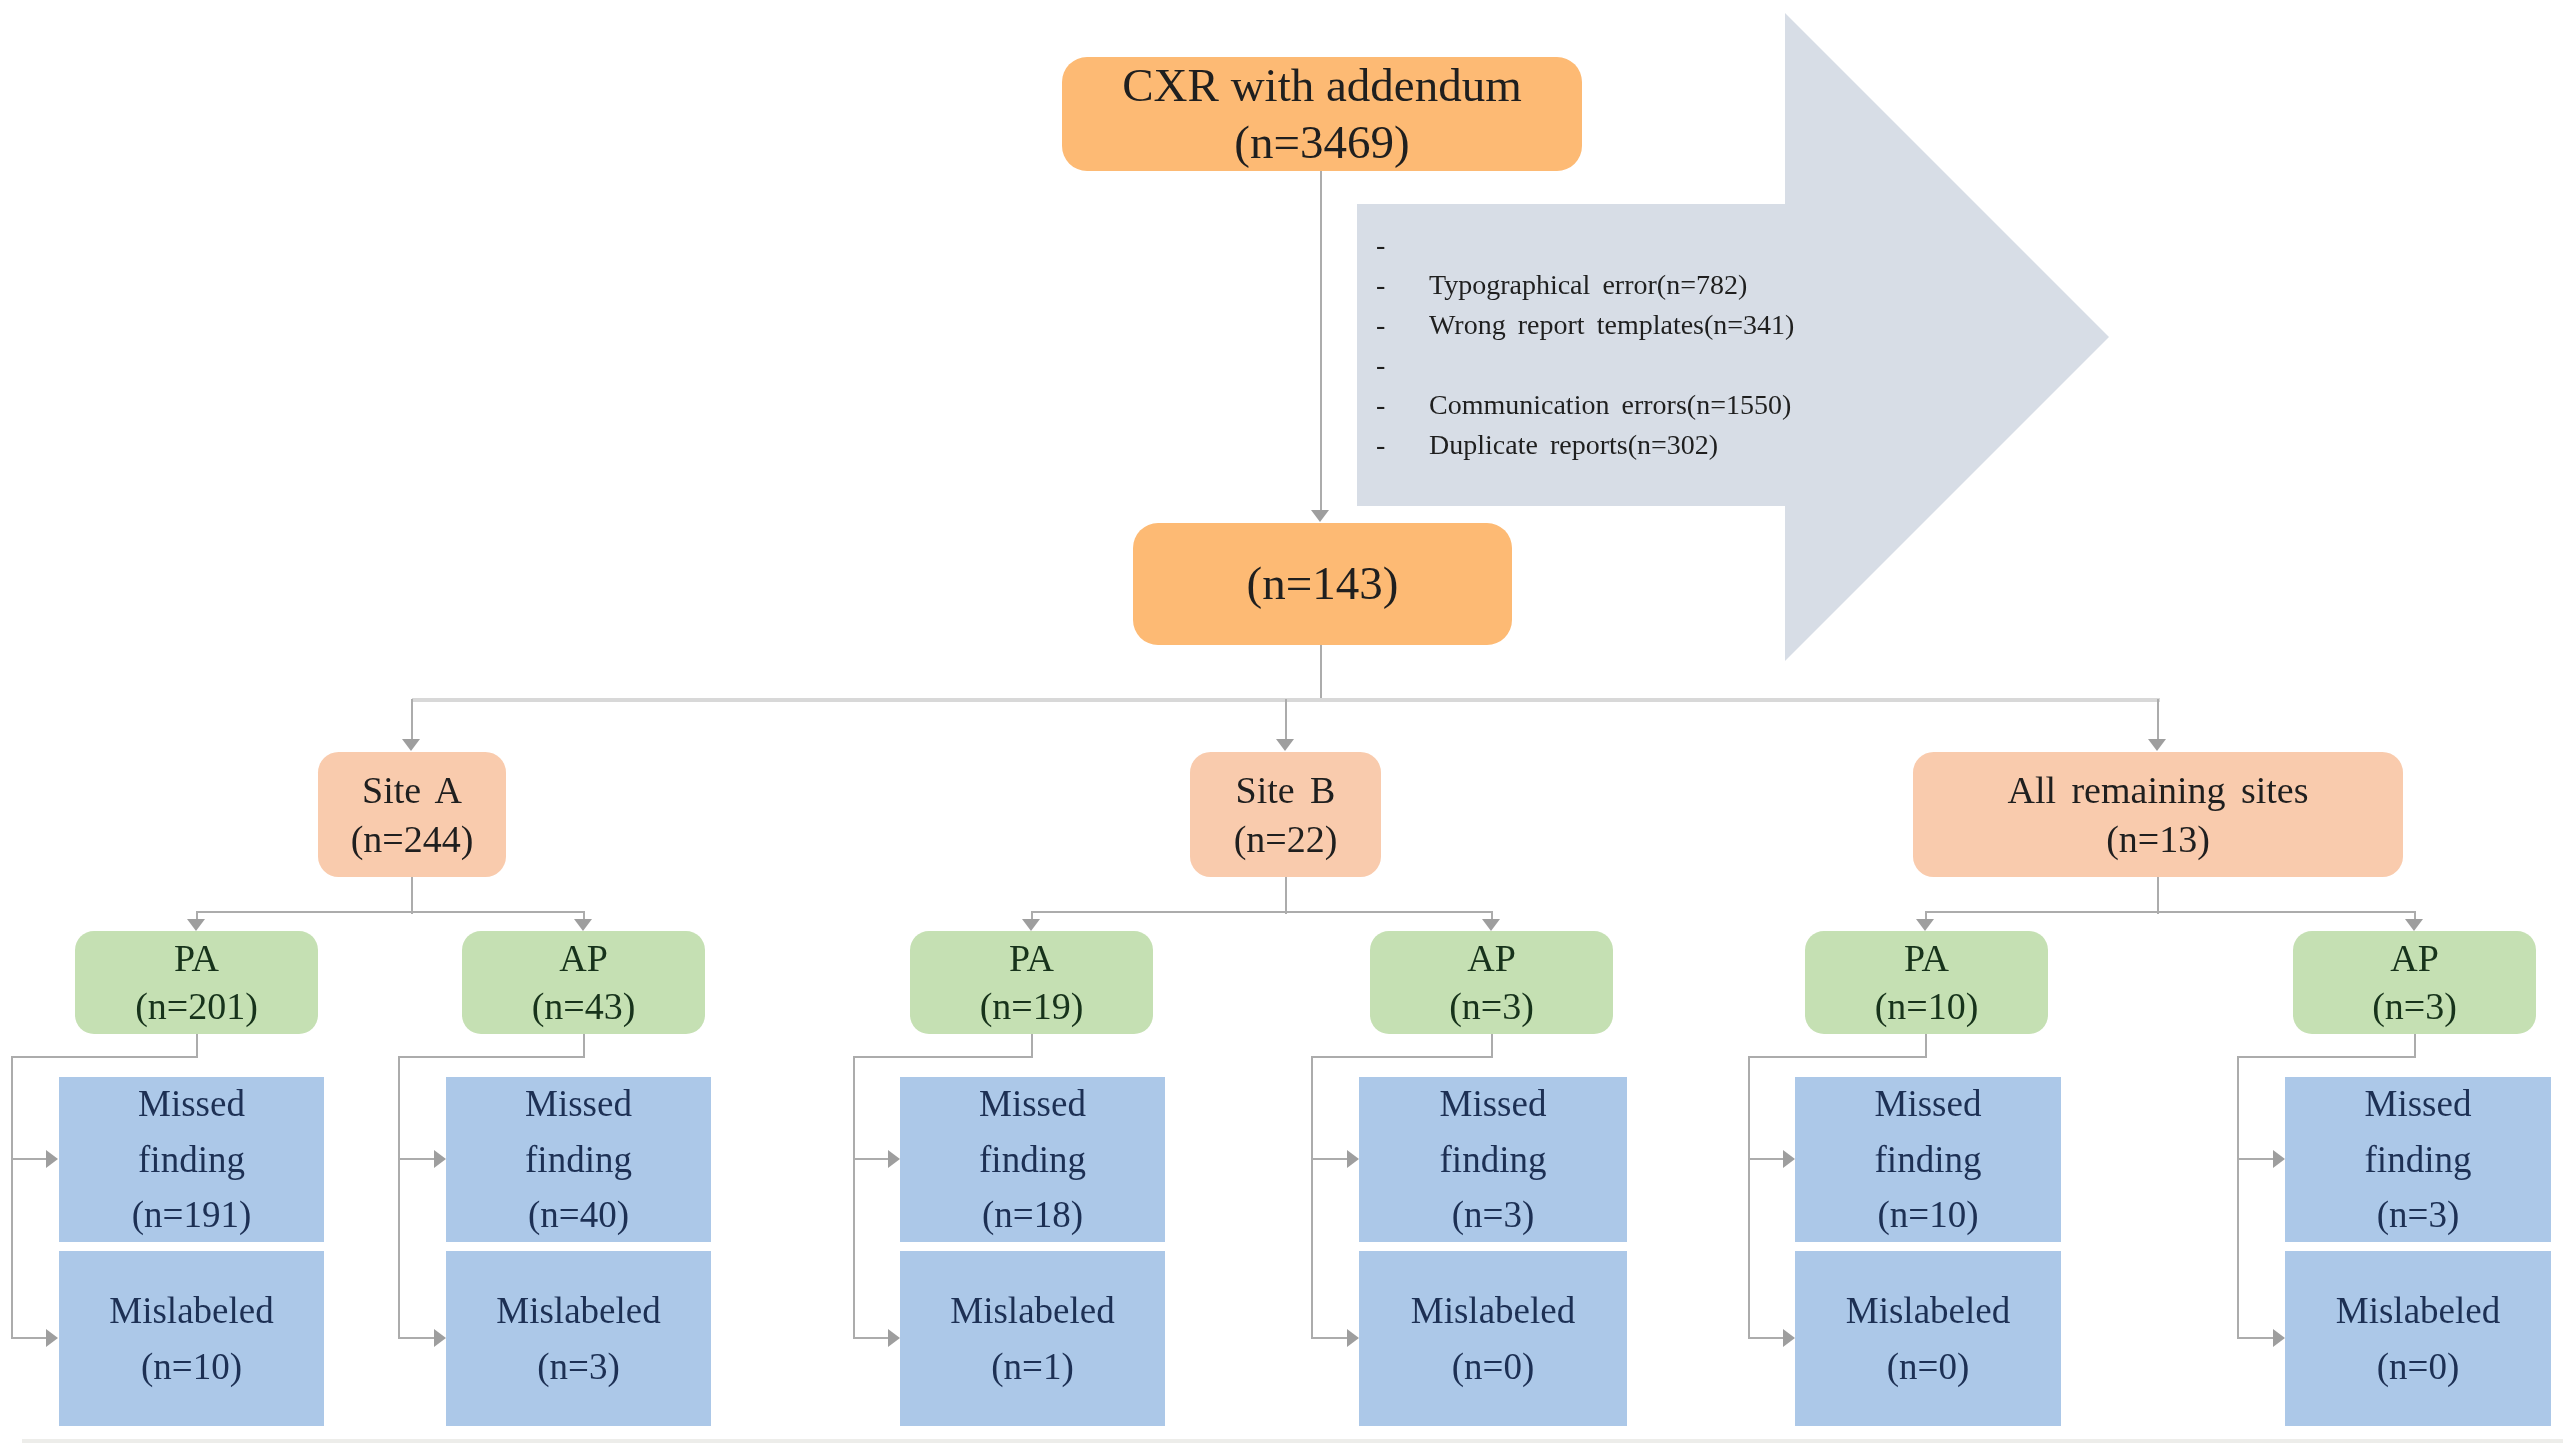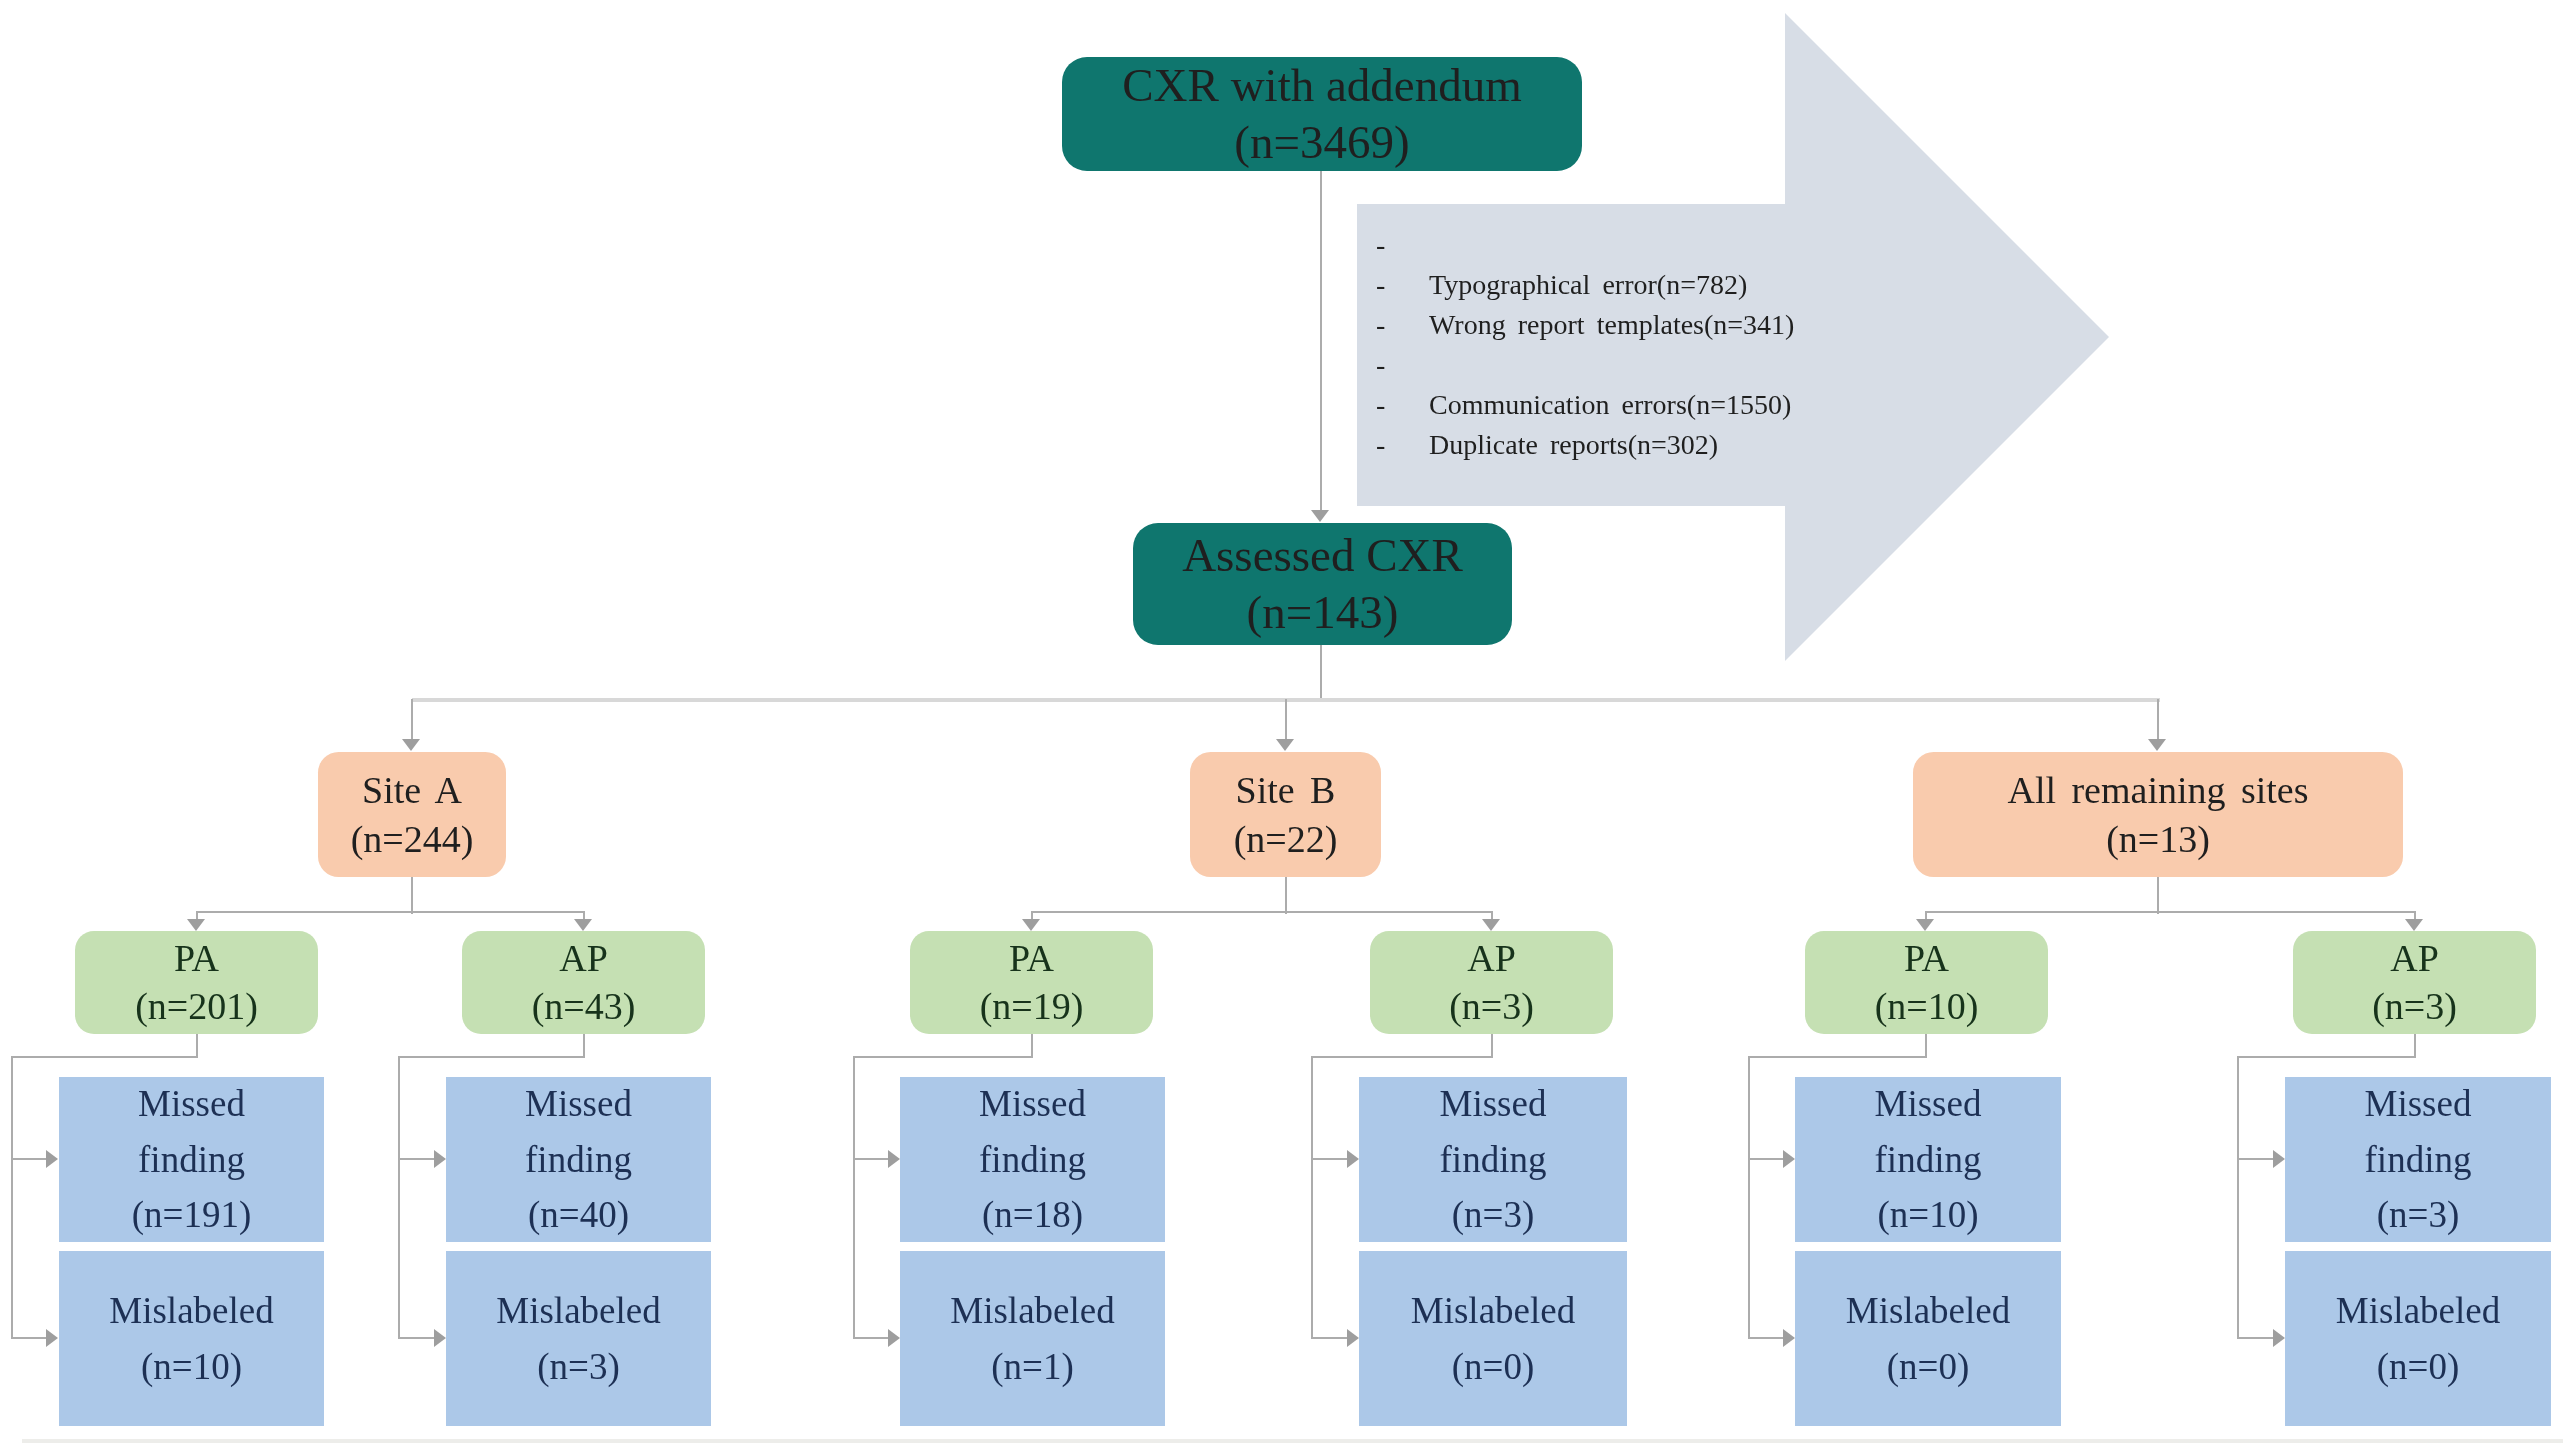--- a/index.html
+++ b/index.html
@@ -11,21 +11,21 @@
     color:#1f1f1f;
     overflow:hidden;
   }
   .box{
     position:absolute;
     display:flex;flex-direction:column;
     align-items:center;justify-content:center;
     text-align:center;
   }
   .rounded{border-radius:25px;}
-  .yellow{background:#0f766e;}
+  .yellow{background:#fdba74;}
   .orange{background:#F9CBAD;}
   .green{background:#C5E0B3;color:#17331B;}
   .blue{background:#ACC8E8;color:#1D3054;}
   .yellow .l1,.yellow .l2{font-size:47px;line-height:1.22;}
   .orange .l1,.orange .l2{font-size:38px;line-height:1.28;word-spacing:5.9px;}
   .green .l1,.green .l2{font-size:38px;line-height:1.26;}
   .blue .l1,.blue .l2,.blue .l3{font-size:37px;line-height:1.5;}
   .hline,.vline{position:absolute;background:#ACACAC;}
   .hline{height:2.2px;}
   .vline{width:2.2px;}
@@ -89,21 +89,20 @@
 
   <div class="box yellow rounded" style="left:1062px;top:57px;width:520px;height:114px;">
     <div class="l1">CXR with addendum</div>
     <div class="l2">(n=3469)</div>
   </div>
 
   <div class="vline" style="left:1320px;top:171px;height:340px;"></div>
   <div class="ah-down" style="left:1311px;top:510px;"></div>
 
   <div class="box yellow rounded" style="left:1133px;top:523px;width:379px;height:122px;">
-    <div class="l1">Assessed CXR</div>
     <div class="l2">(n=143)</div>
   </div>
 
   <div class="vline" style="left:1320px;top:645px;height:55px;"></div>
   <div class="faint" style="left:412px;top:698px;width:1748px;height:3.7px;background:#D8D8D8;"></div>
   <div class="vline" style="left:411px;top:699px;height:41px;"></div>
   <div class="vline" style="left:1285px;top:699px;height:41px;"></div>
   <div class="vline" style="left:2157px;top:699px;height:41px;"></div>
   <div class="ah-down" style="left:402px;top:739px;"></div>
   <div class="ah-down" style="left:1276px;top:739px;"></div>

